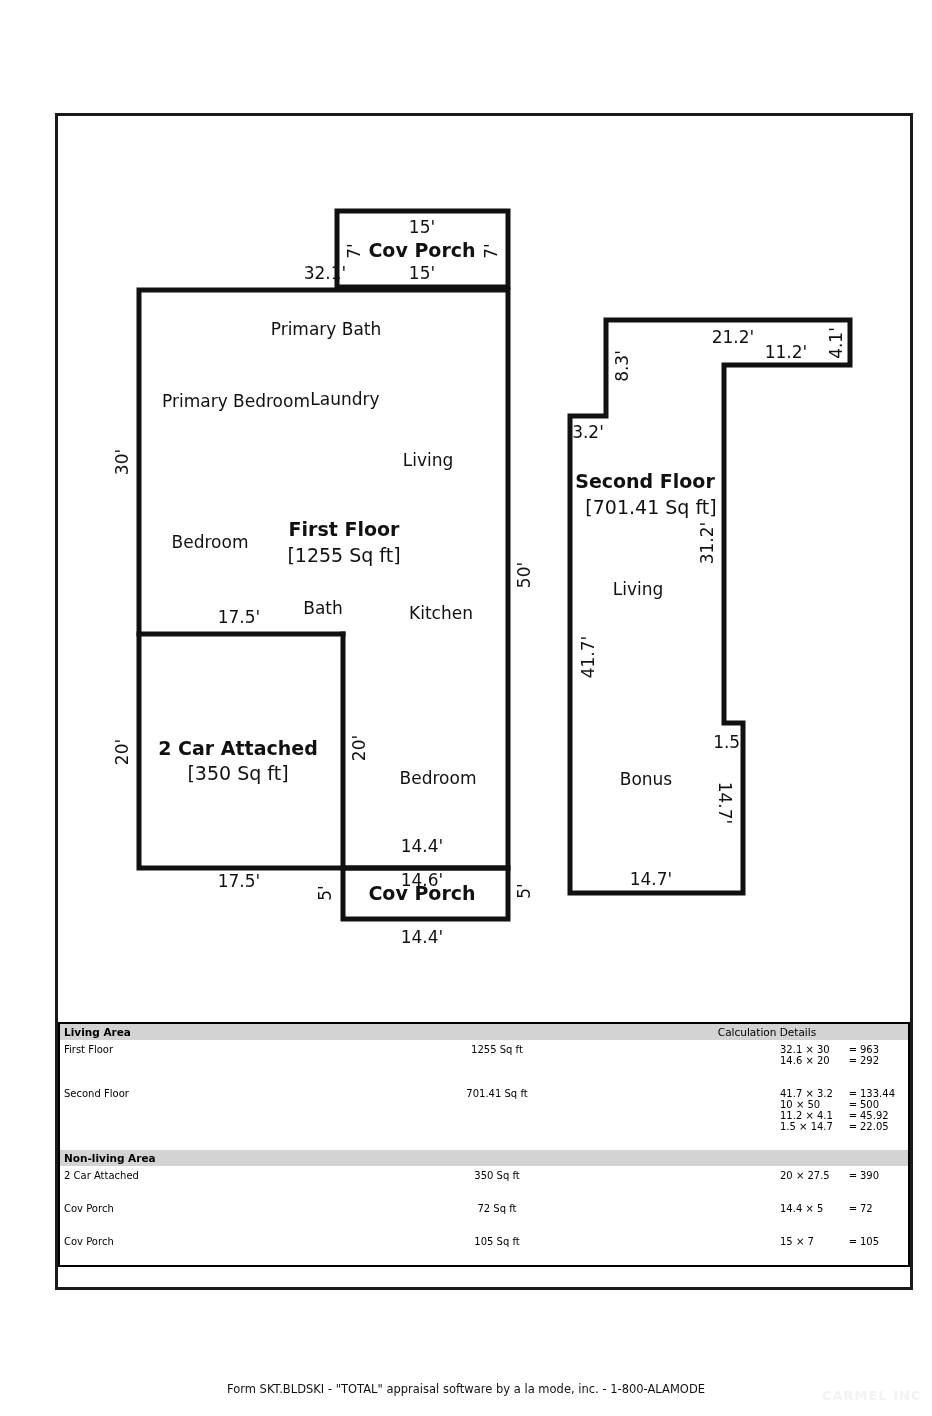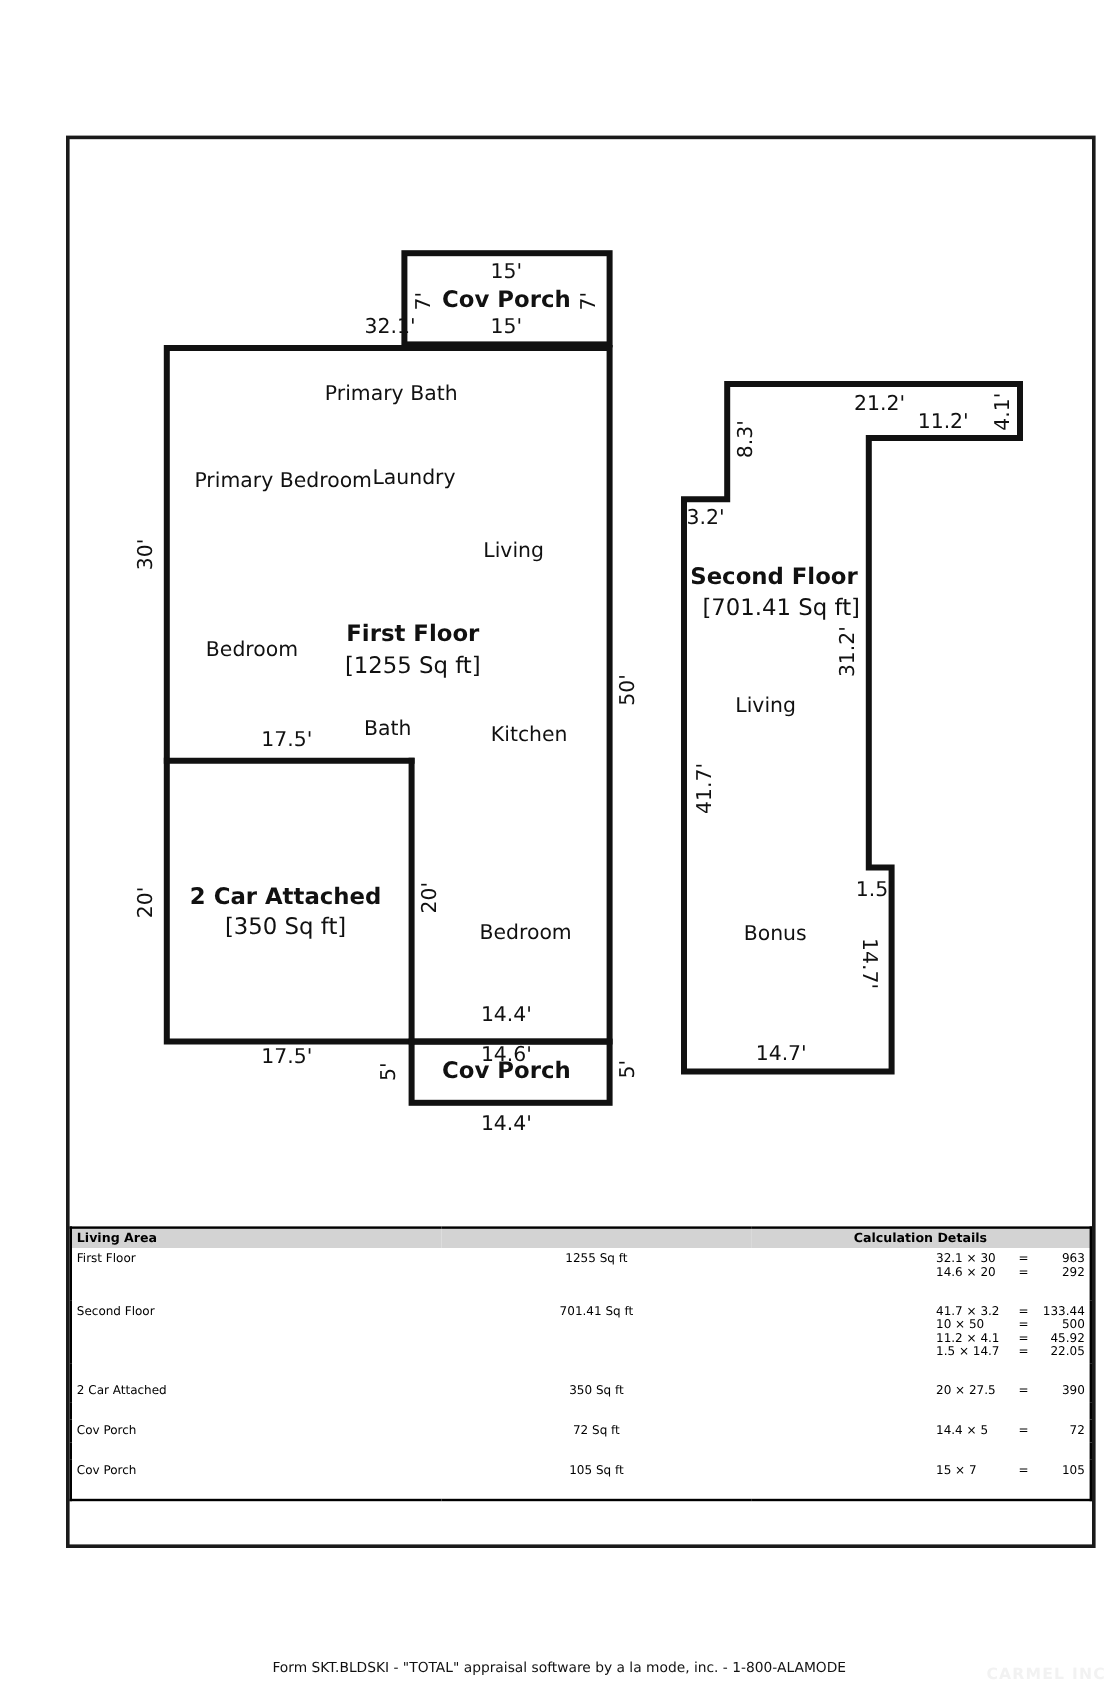--- a/index.html
+++ b/index.html
@@ -92,28 +92,28 @@
     border-left: 2px solid #000;
     border-right: 2px solid #000;
   }
   table.calc td { padding: 1px 4px; vertical-align: top; }
   tr.section-hd td {
     background: #d3d3d3;
     font-weight: bold;
     font-size: 10.5px;
     padding: 2px 4px;
   }
-  tr.section-hd td.right-hd { text-align: center; font-weight: bold; }
+  tr.section-hd td.right-hd { text-align: center; font-weight: normal; }
   td.c-name { width: 300px; }
   td.c-area { width: 250px; text-align: center; }
   td.c-detail { text-align: right; padding-right: 6px; }
   .detail-line { white-space: nowrap; font-size: 10px; }
   .detail-line .dim { display: inline-block; width: 66px; text-align: left; }
   .detail-line .eq  { display: inline-block; width: 14px; text-align: center; }
-  .detail-line .res { display: inline-block; width: 44px; text-align: right; }
+  .detail-line .res { display: inline-block; width: 44px; text-align: left; }
   tr.total td { font-weight: bold; font-size: 10.5px; padding-top: 3px; padding-bottom: 2px; }
   tr.spacer td { height: 12px; }
   tr.row td { padding-top: 4px; padding-bottom: 4px; }
 
   
   #footer {
     position: absolute;
     left: 0;
     top: 1382px;
     width: 932px;
@@ -255,20 +255,25 @@
               <span class="dim">1.5 × 14.7</span><span class="eq">=</span><span class="res">22.05</span>
             </div>
           </td>
         </tr>
 
         <tr class="spacer">
             <td colspan="3"></td>
           </tr>
 
 
+        <tr class="section-hd">
+          <td class="c-name">Non-living Area</td>
+          <td class="c-area"></td>
+          <td></td>
+        </tr>
 
         <tr class="row">
           <td class="c-name">2 Car Attached</td>
           <td class="c-area">350 Sq ft</td>
           <td class="c-detail">
             <div class="detail-line">
               <span class="dim">20 × 27.5</span><span class="eq">=</span><span class="res">390</span>
             </div>
           </td>
         </tr>

